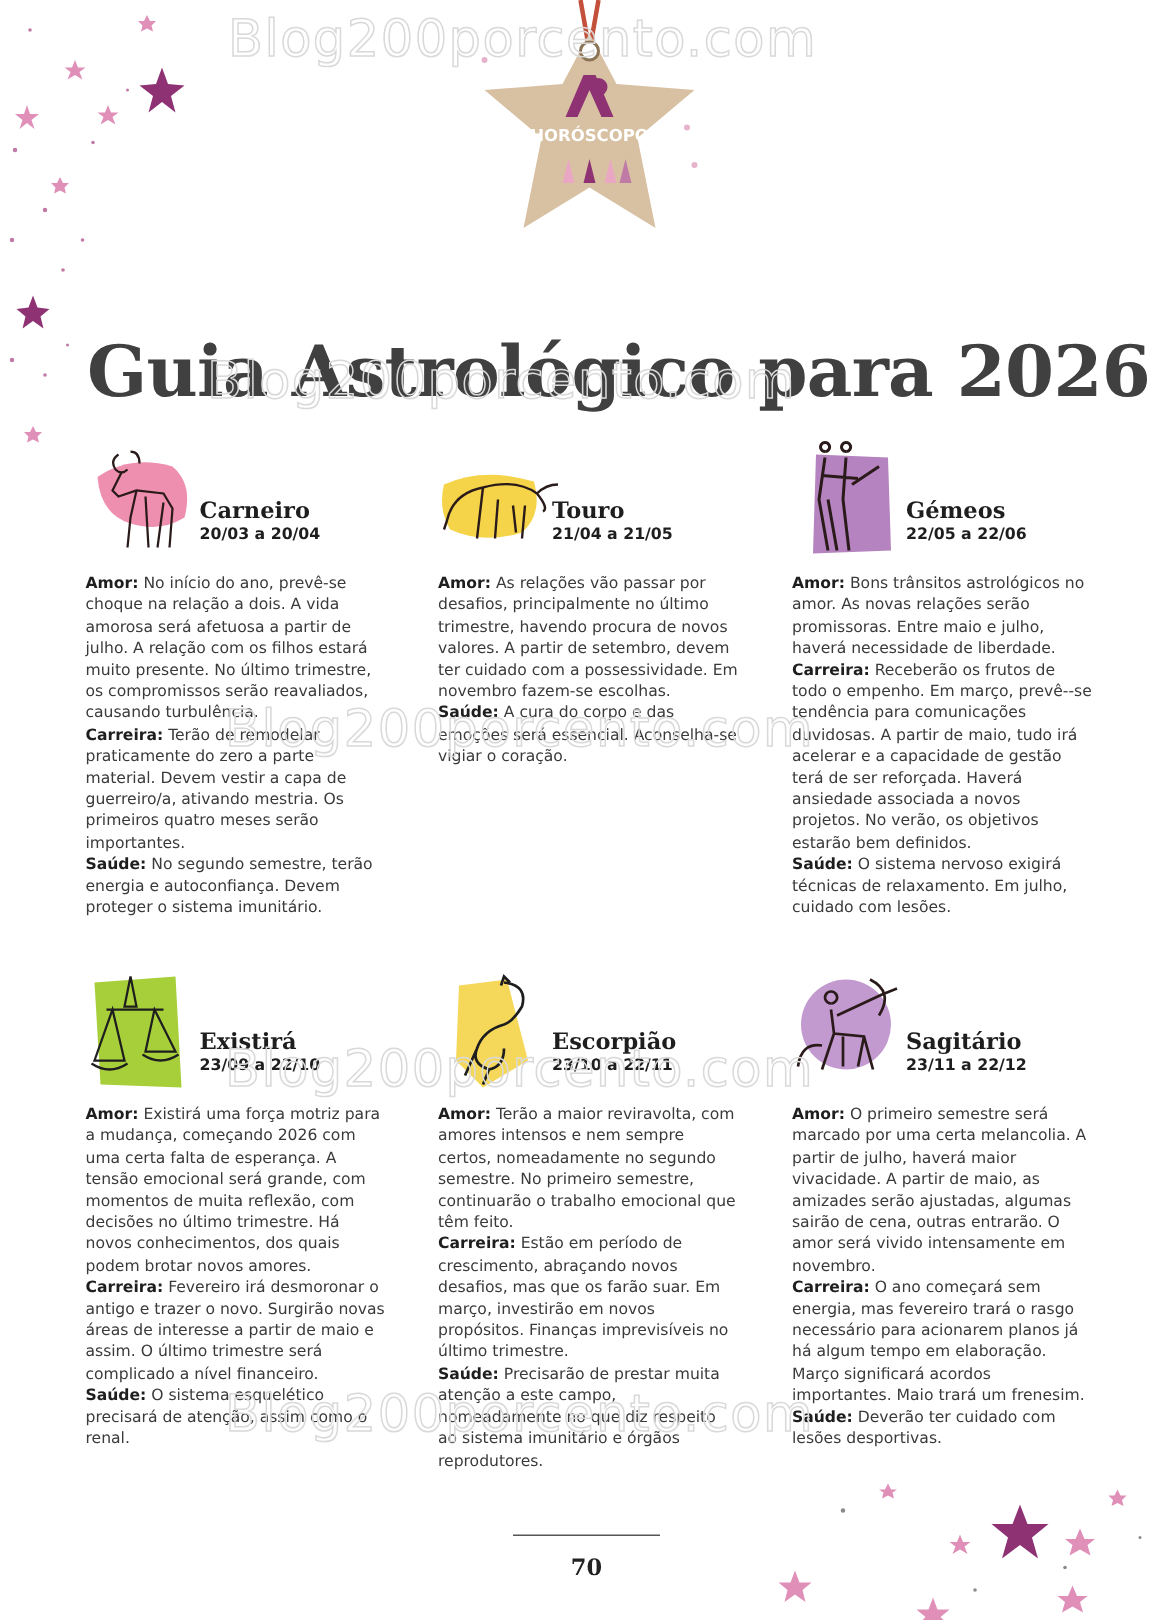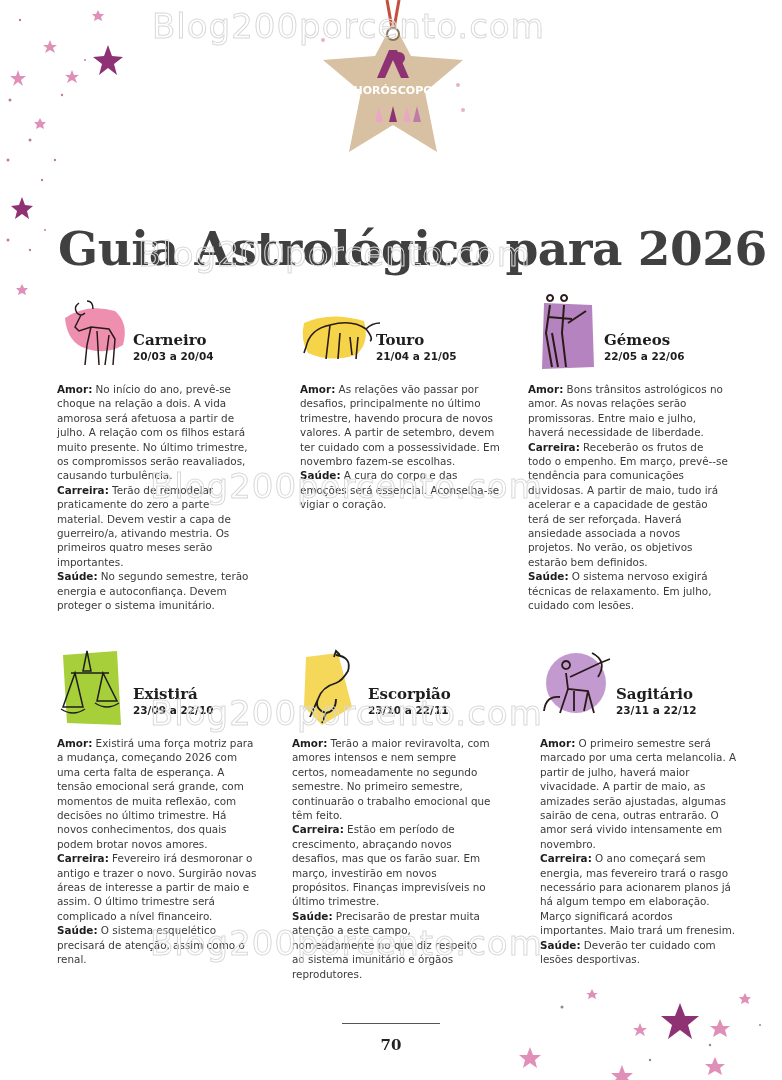--- a/index.html
+++ b/index.html
@@ -87,21 +87,21 @@
     <div class="sign-name">Carneiro</div>
     <div class="sign-dates">20/03 a 20/04</div>
   </div>
   <div class="sign-body">
     <p><span class="lbl">Amor:</span><span> No início do ano, prevê-se choque na relação a dois. A vida amorosa será afetuosa a partir de julho. A relação com os filhos estará muito presente. No último trimestre, os compromissos serão reavaliados, causando turbulência.</span></p>
     <p><span class="lbl">Carreira:</span><span> Terão de remodelar praticamente do zero a parte material. Devem vestir a capa de guerreiro/a, ativando mestria. Os primeiros quatro meses serão importantes.</span></p>
     <p><span class="lbl">Saúde:</span><span> No segundo semestre, terão energia e autoconfiança. Devem proteger o sistema imunitário.</span></p>
   </div>
 </div>
 
-<div class="sign" style="left:300px;top:293px;">
+<div class="sign" style="left:292px;top:293px;">
   <div class="sign-head">
     <svg class="sign-icon" viewBox="0 0 80 80">
       <path d="M4,30 Q30,18 64,28 Q70,50 56,62 Q30,70 8,60 Q0,46 4,30 Z" fill="#f5d44a"></path>
       <path d="M6,54 Q10,36 30,32 Q52,26 66,36 Q72,30 80,30 M66,36 Q74,46 70,48 M30,32 L26,66 M40,40 L38,66 M58,44 L56,66 M50,44 L52,62 M6,54 L4,60" stroke="#2a1a1a" stroke-width="1.6" fill="none"></path>
     </svg>
     <div class="sign-name">Touro</div>
     <div class="sign-dates">21/04 a 21/05</div>
   </div>
   <div class="sign-body">
     <p><span class="lbl">Amor:</span><span> As relações vão passar por desafios, principalmente no último trimestre, havendo procura de novos valores. A partir de setembro, devem ter cuidado com a possessividade. Em novembro fazem-se escolhas.</span></p>
@@ -150,21 +150,21 @@
     <div class="sign-name">Escorpião</div>
     <div class="sign-dates">23/10 a 22/11</div>
   </div>
   <div class="sign-body">
     <p><span class="lbl">Amor:</span><span> Terão a maior reviravolta, com amores intensos e nem sempre certos, nomeadamente no segundo semestre. No primeiro semestre, continuarão o trabalho emocional que têm feito.</span></p>
     <p><span class="lbl">Carreira:</span><span> Estão em período de crescimento, abraçando novos desafios, mas que os farão suar. Em março, investirão em novos propósitos. Finanças imprevisíveis no último trimestre.</span></p>
     <p><span class="lbl">Saúde:</span><span> Precisarão de prestar muita atenção a este campo, nomeadamente no que diz respeito ao sistema imunitário e órgãos reprodutores.</span></p>
   </div>
 </div>
 
-<div class="sign" style="left:540px;top:647px;">
+<div class="sign" style="left:528px;top:647px;">
   <div class="sign-head">
     <svg class="sign-icon" viewBox="0 0 80 80">
       <circle cx="36" cy="36" r="30" fill="#c39ad0"></circle>
       <path d="M26,22 a4,4 0 1,1 0.1,0 M26,26 L28,42 L48,44 L54,66 M28,42 L20,66 M34,44 L34,64 M48,44 L44,64 M20,50 Q6,48 4,64 M30,30 L60,16 M52,6 Q68,14 58,30 M60,16 L70,12" stroke="#2a1a1a" stroke-width="1.8" fill="none"></path>
     </svg>
     <div class="sign-name">Sagitário</div>
     <div class="sign-dates">23/11 a 22/12</div>
   </div>
   <div class="sign-body">
     <p><span class="lbl">Amor:</span><span> O primeiro semestre será marcado por uma certa melancolia. A partir de julho, haverá maior vivacidade. A partir de maio, as amizades serão ajustadas, algumas sairão de cena, outras entrarão. O amor será vivido intensamente em novembro.</span></p>

